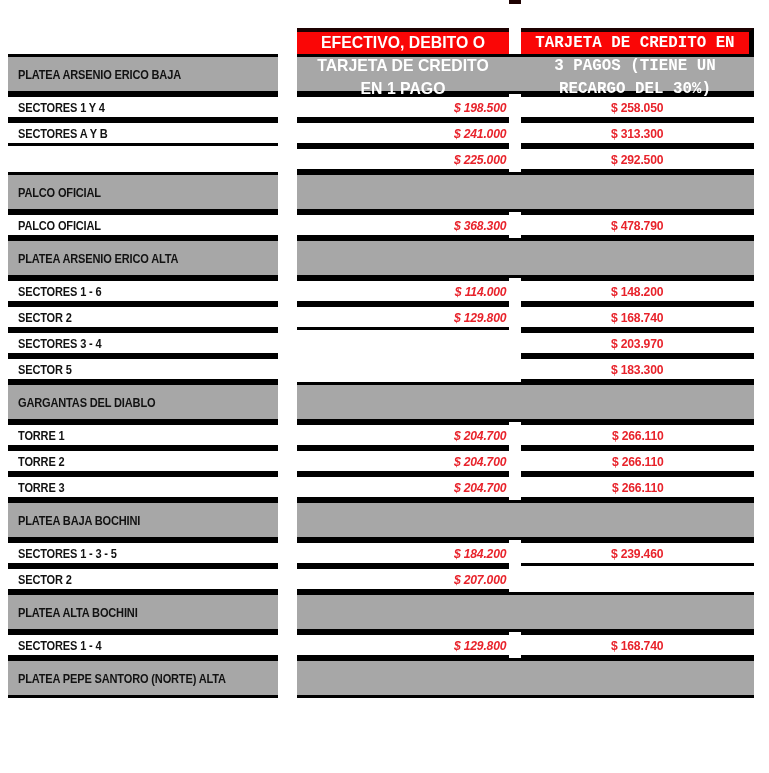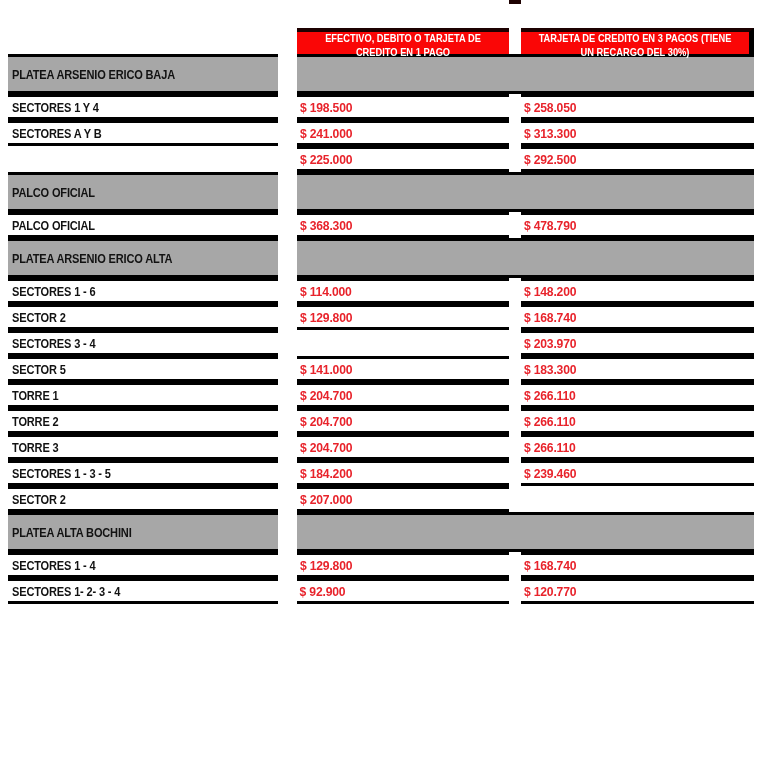--- a/index.html
+++ b/index.html
@@ -18,42 +18,42 @@
 
   
   .header-row{height:54px;}
   .hdr-box{
     background:var(--red);
     border-top:4px solid #1d0101;
     border-bottom:5px solid var(--ink);
     box-sizing:border-box;
     color:#ffffff;
     display:flex;align-items:flex-end;justify-content:center;
-    text-align:center;font-size:10px;line-height:1.35;
+    text-align:center;font-size:17px;line-height:1.35;
     padding:0 4px;
     margin-top:28px;
   }
   .hdr-box .txt{transform:scaleX(0.93);transform-origin:50% 50%;}
   .hdr-1{grid-column:3;}
   .hdr-gap{grid-column:4;border-top:4px solid #1d0101;box-sizing:border-box;}
-  .hdr-2{grid-column:5;border-right:5px solid var(--ink);}
+  .hdr-2{grid-column:5;border-right:5px solid var(--ink);font-family:Liberation Mono, monospace;}
 
   
   .row{height:26px;}
   .row.section{height:40px;}
   .cell{
     border-top:3px solid var(--ink);
     border-bottom:3px solid var(--ink);
     box-sizing:border-box;
     display:flex;align-items:center;
     background:#ffffff;
   }
-  .label-cell{grid-column:1;padding-left:4px;}
-  .p1{grid-column:3;justify-content:flex-start;}
-  .p2{grid-column:5;}
+  .label-cell{grid-column:1;padding-left:10px;}
+  .p1{grid-column:3;justify-content:flex-end;font-style:italic;}
+  .p2{grid-column:5;justify-content:center;}
   .section-label{background:var(--gray);}
   .section-span{grid-column:3 / 6;background:var(--gray);}
   .lbl{
     font-size:13px;color:#121212;letter-spacing:-0.2px;white-space:nowrap;
     transform:scaleX(0.85);transform-origin:0 50%;
   }
   .price{
     font-size:13.5px;color:var(--price);letter-spacing:-0.2px;white-space:nowrap;
     transform:scaleX(0.9);transform-origin:50% 50%;
   }
@@ -170,28 +170,31 @@
     </div>
     <div class="cell p2">
       <span class="price">$ 203.970</span>
     </div>
   </div>
 
   <div class="grid row">
     <div class="cell label-cell">
       <span class="lbl">SECTOR 5</span>
     </div>
-    <div class="cell p1">
-      <span class="price">$ 141.000</span>
-    </div>
     <div class="cell p2">
       <span class="price">$ 183.300</span>
     </div>
   </div>
 
+  <div class="grid row section">
+    <div class="cell label-cell section-label">
+      <span class="lbl">GARGANTAS DEL DIABLO</span>
+    </div>
+    <div class="cell section-span"></div>
+  </div>
 
   <div class="grid row">
     <div class="cell label-cell">
       <span class="lbl">TORRE 1</span>
     </div>
     <div class="cell p1">
       <span class="price">$ 204.700</span>
     </div>
     <div class="cell p2">
       <span class="price">$ 266.110</span>
@@ -215,20 +218,26 @@
       <span class="lbl">TORRE 3</span>
     </div>
     <div class="cell p1">
       <span class="price">$ 204.700</span>
     </div>
     <div class="cell p2">
       <span class="price">$ 266.110</span>
     </div>
   </div>
 
+  <div class="grid row section">
+    <div class="cell label-cell section-label">
+      <span class="lbl">PLATEA BAJA BOCHINI</span>
+    </div>
+    <div class="cell section-span"></div>
+  </div>
 
   <div class="grid row">
     <div class="cell label-cell">
       <span class="lbl">SECTORES 1 -  3 - 5</span>
     </div>
     <div class="cell p1">
       <span class="price">$ 184.200</span>
     </div>
     <div class="cell p2">
       <span class="price">$ 239.460</span>
@@ -257,27 +266,22 @@
     </div>
     <div class="cell p1">
       <span class="price">$ 129.800</span>
     </div>
     <div class="cell p2">
       <span class="price">$ 168.740</span>
     </div>
   </div>
 
 
-
-  <div class="grid row">
-    <div class="cell label-cell">
-      <span class="lbl">SECTORES 1- 2- 3 - 4</span>
-    </div>
-    <div class="cell p1">
-      <span class="price">$ 92.900</span>
-    </div>
-    <div class="cell p2">
-      <span class="price">$ 120.770</span>
-    </div>
-  </div>
+  <div class="grid row section">
+    <div class="cell label-cell section-label">
+      <span class="lbl">PLATEA PEPE SANTORO (NORTE) ALTA</span>
+    </div>
+    <div class="cell section-span"></div>
+  </div>
+
 </div>
 
 </div>
 
 </body></html>

